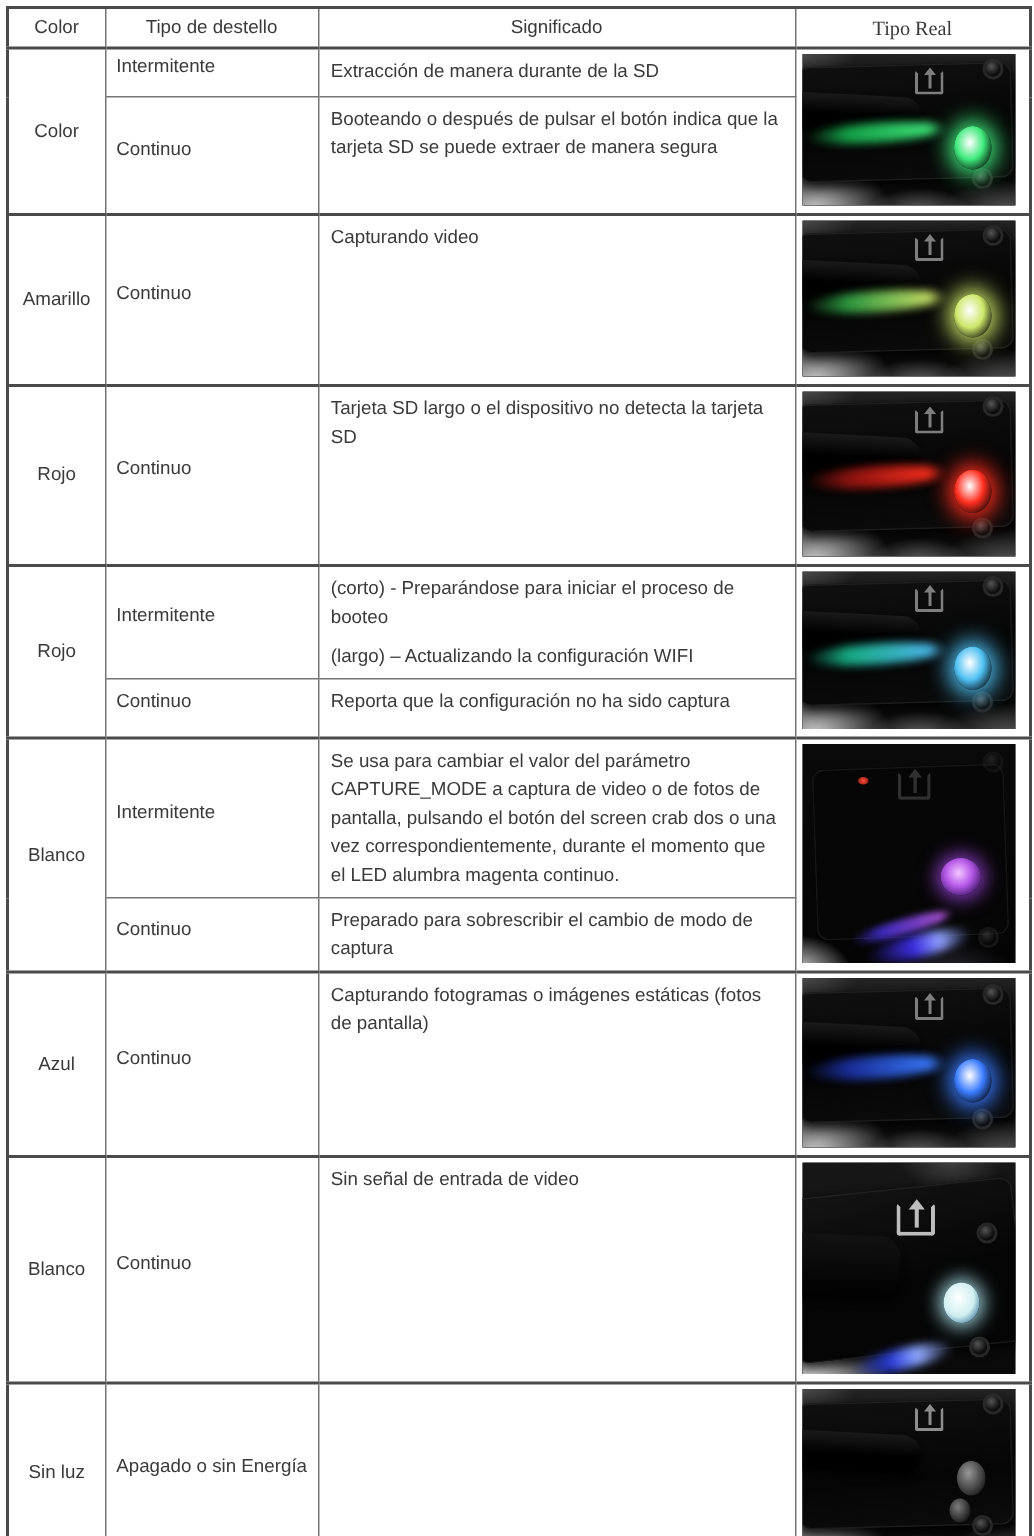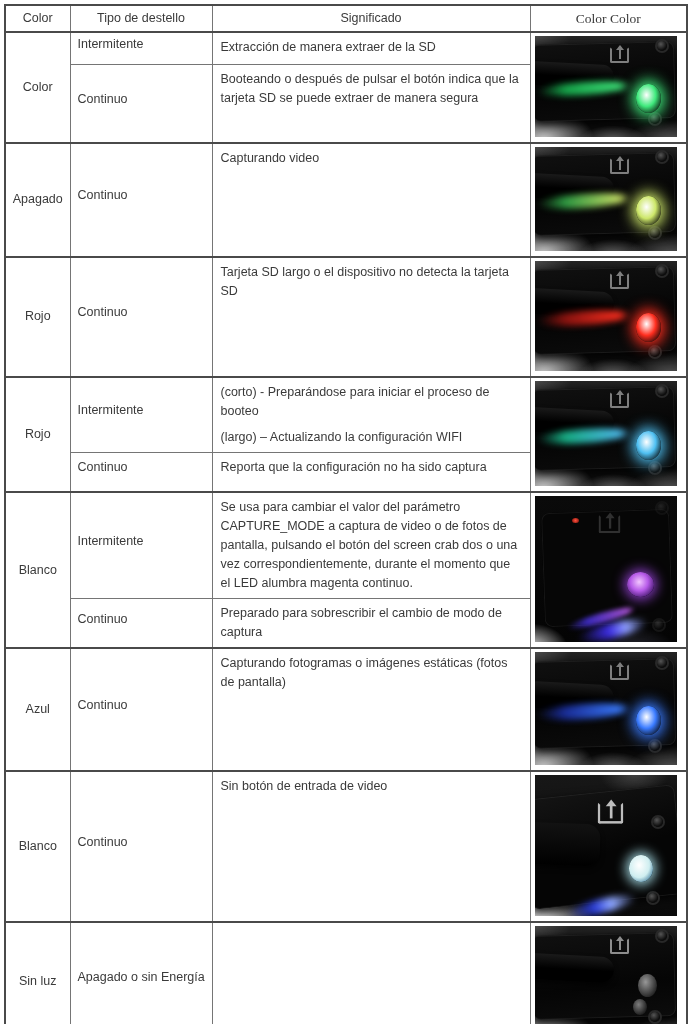--- a/index.html
+++ b/index.html
@@ -115,50 +115,50 @@
         <col class="c1">
         <col class="c2">
         <col class="c3">
         <col class="c4">
       </colgroup>
     <thead>
       <tr class="h-hdr">
         <th>Color</th>
         <th>Tipo de destello</th>
         <th>Significado</th>
-        <th class="hdr-serif">Color Color</th>
+        <th class="hdr-serif">Tipo Real</th>
       </tr>
     </thead>
     <tbody>
 
       <tr class="group-start h-v1">
         <td class="c-color" rowspan="2">Color</td>
         <td class="c-tipo">Intermitente</td>
-        <td class="c-sig">Extracción de manera extraer de la SD</td>
+        <td class="c-sig">Extracción de manera durante de la SD</td>
         <td class="c-photo" rowspan="2">
           <div class="photo variant-standard" style="--led: #3fe97c; --streak: #17a94c;">
   <div class="ph-bg"></div>
   <div class="ph-panel"></div>
   <span class="ph-eject"></span>
   <div class="ph-cable"></div>
   <div class="ph-streak"></div>
   <div class="ph-screw ph-screw-tr"></div>
   <div class="ph-screw ph-screw-br"></div>
   <div class="ph-led"></div>
 
 </div>
         </td>
       </tr>
       <tr class="h-v2">
         <td class="c-tipo">Continuo</td>
         <td class="c-sig">Booteando o después de pulsar el botón indica que la tarjeta SD se puede extraer de manera segura</td>
       </tr>
 
       <tr class="group-start h-am">
-        <td class="c-color">Apagado</td>
+        <td class="c-color">Amarillo</td>
         <td class="c-tipo">Continuo</td>
         <td class="c-sig">Capturando video</td>
         <td class="c-photo">
           <div class="photo variant-standard" style="--led: #cde76a; --streak: #2f9e44;">
   <div class="ph-bg"></div>
   <div class="ph-panel"></div>
   <span class="ph-eject"></span>
   <div class="ph-cable"></div>
   <div class="ph-streak"></div>
   <div class="ph-screw ph-screw-tr"></div>
@@ -254,21 +254,21 @@
   <div class="ph-screw ph-screw-br"></div>
   <div class="ph-led"></div>
 
 </div>
         </td>
       </tr>
 
       <tr class="group-start h-bl">
         <td class="c-color">Blanco</td>
         <td class="c-tipo">Continuo</td>
-        <td class="c-sig">Sin botón de entrada de video</td>
+        <td class="c-sig">Sin señal de entrada de video</td>
         <td class="c-photo">
           <div class="photo variant-blanco" style="--led: #cfeef0; --streak: #3a55d8;">
   <div class="ph-bg"></div>
   <div class="ph-panel"></div>
   <span class="ph-eject"></span>
   <div class="ph-cable"></div>
 
   <div class="ph-screw ph-screw-tr"></div>
   <div class="ph-screw ph-screw-br"></div>
   <div class="ph-led"></div>

